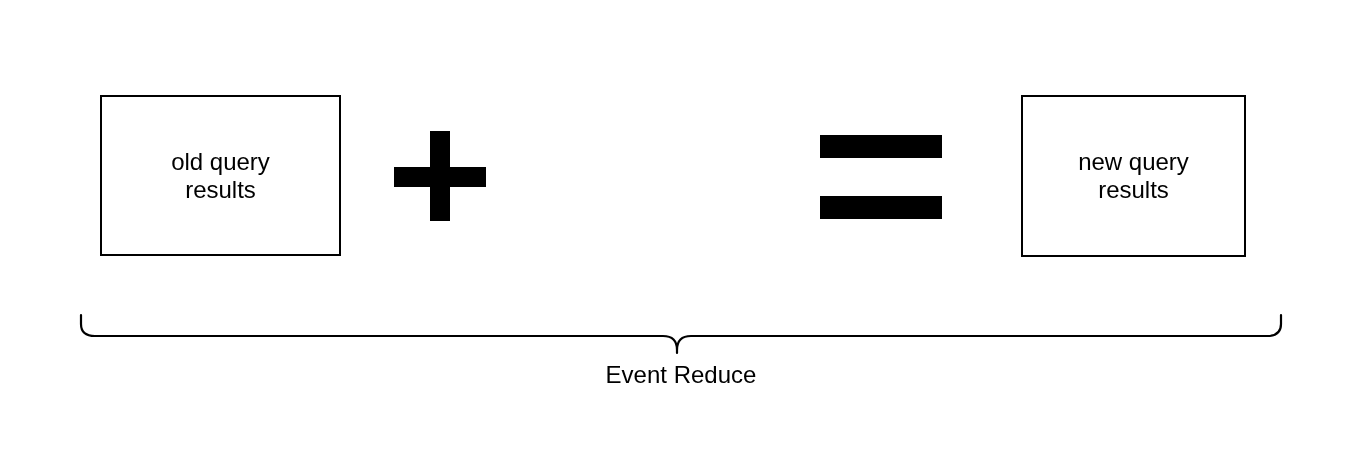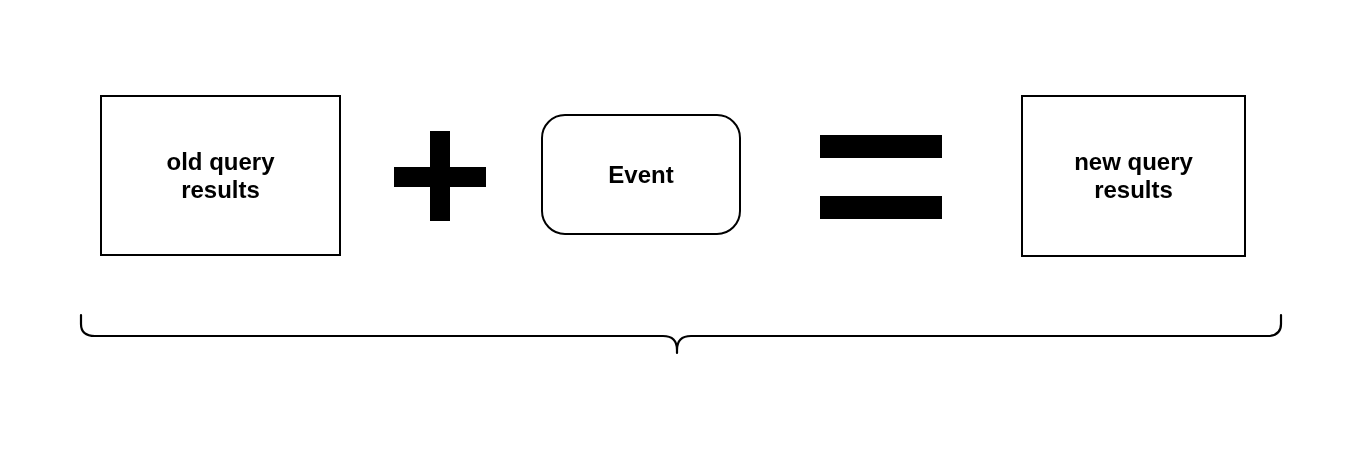--- a/index.html
+++ b/index.html
@@ -23,21 +23,20 @@
     background: #ffffff;
     display: flex;
     align-items: center;
     justify-content: center;
     text-align: center;
     font-size: 24px;
     line-height: 28px;
   }
   .node .label {
     white-space: pre-line;
-    font-weight: bold;
   }
   .node-old    { left: 100px;  top: 95px;  width: 241px; height: 161px; }
   .node-event  { left: 541px;  top: 114px; width: 200px; height: 121px; border-radius: 24px; }
   .node-new    { left: 1021px; top: 95px;  width: 225px; height: 162px; }
   .bar {
     position: absolute;
     background: #000000;
   }
   .plus-h  { left: 394px; top: 167px; width: 92px;  height: 20px; }
   .plus-v  { left: 430px; top: 131px; width: 20px;  height: 90px; }
@@ -76,32 +75,30 @@
   <div class="node node-old">
     <span class="label">old query
 results</span>
   </div>
 
   <div>
     <div class="bar plus-h"></div>
     <div class="bar plus-v"></div>
   </div>
 
-  <div class="node node-event">
-    <span class="label">Event</span>
-  </div>
 
   <div>
     <div class="bar eq-top"></div>
     <div class="bar eq-bot"></div>
   </div>
 
   <div class="node node-new">
     <span class="label">new query
 results</span>
   </div>
 
   <svg class="brace-svg" viewBox="0 0 1372 467" xmlns="http://www.w3.org/2000/svg">
     <path class="brace-path" d="M 81 315 L 81 324 Q 81 336 95 336 L 663 336 Q 677 336 677 350 L 677 353 L 677 350 Q 677 336 691 336 L 1267 336 Q 1281 336 1281 324 L 1281 315"></path>
   </svg>
 
+  <div class="caption">Event Reduce</div>
 
 </div>
 
 </body></html>

